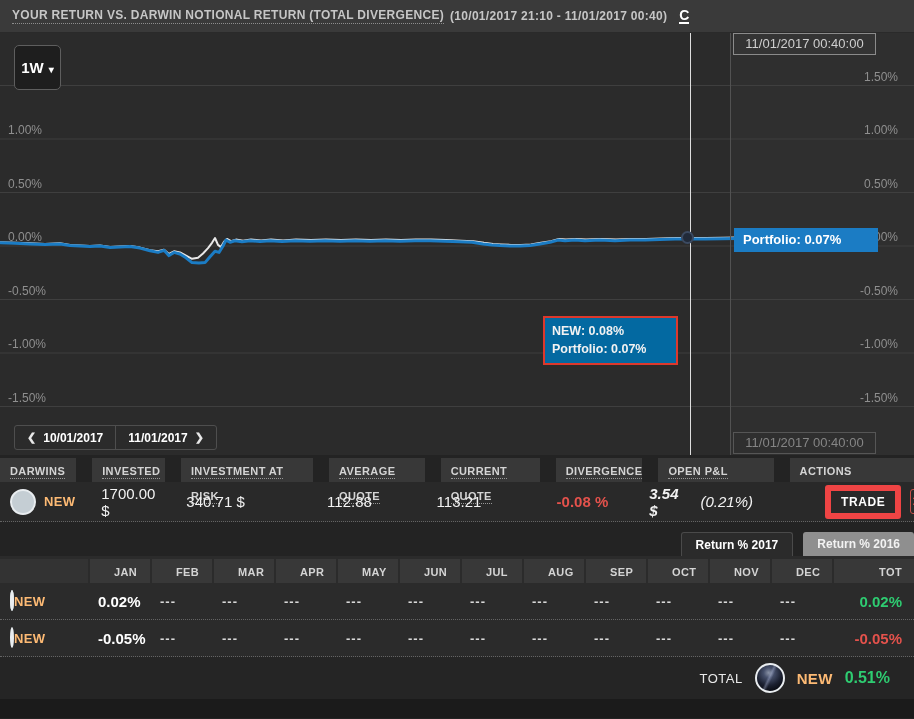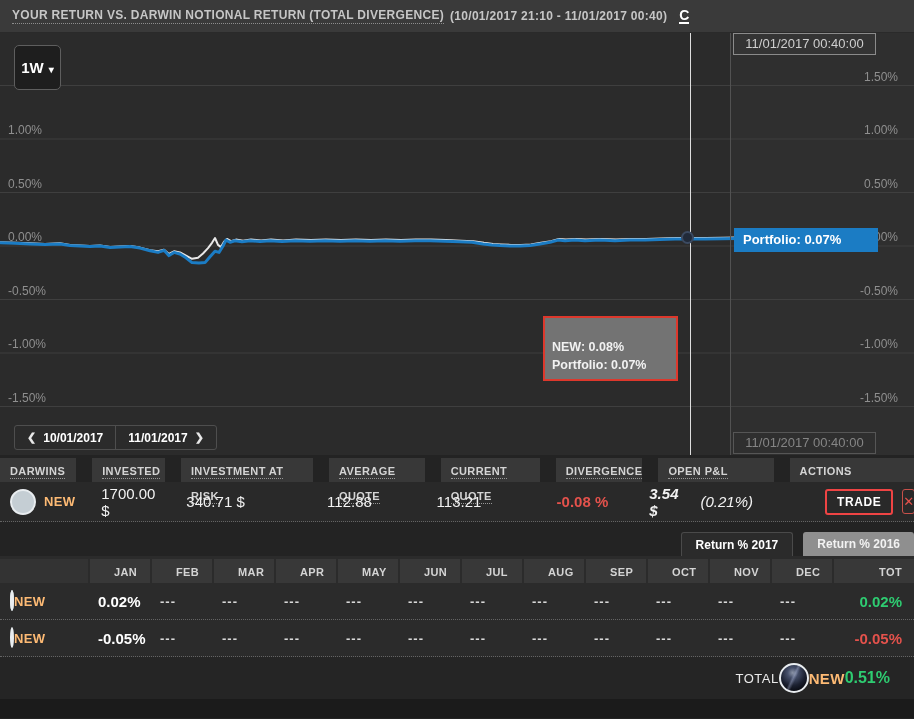--- a/index.html
+++ b/index.html
@@ -22,21 +22,21 @@
   .ylab.right { right:16px; }
   .marker { position:absolute; left:681px; top:198px; width:13px; height:13px; border-radius:50%; background:#212a38; border:2px solid #3b4a61; z-index:4; }
   .badge-portfolio { position:absolute; left:734px; top:195px; width:144px; height:24px; background:#1b7cc4; color:#fff; font-size:13px; font-weight:bold; line-height:24px; padding-left:9px; z-index:5; }
   .cursor-date { position:absolute; left:733px; width:143px; height:22px; text-align:center; line-height:20px; font-size:13px; z-index:5; }
   .cursor-date.top { top:0; border:1px solid #8b8b8b; background:#343434; color:#cfcfcf; }
   .cursor-date.bottom { top:399px; border:1px solid #565656; background:#2f2f2f; color:#858585; }
   .range-btn { position:absolute; left:14px; top:12px; width:47px; height:45px; background:#1e1e1e; border:1px solid #5e5e5e; border-radius:5px; color:#fff; font-size:15px; font-weight:bold; font-family:"Liberation Sans", sans-serif; cursor:pointer; z-index:6; }
   .range-btn .caret { font-size:10px; margin-left:1px; }
   .tooltip { position:absolute; left:543px; top:283px; width:135px; z-index:7; }
   .tt-date { border:1px solid #cfcfcf; background:#242424; color:#ededed; font-size:12.5px; font-weight:bold; text-align:center; height:22px; line-height:20px; }
-  .tt-box { border:2px solid #dd382c; background:#737373; margin-top:0; padding:20px 7px 5px; }
+  .tt-box { border:2px solid #dd382c; background:#0369a1; margin-top:0; padding:4px 7px 5px; }
   .tt-box div { color:#f2f2f2; font-size:12.5px; font-weight:bold; line-height:18px; }
   .datenav { position:absolute; left:14px; top:392px; display:flex; border:1px solid #4e4e4e; border-radius:3px; z-index:6; }
   .datenav button { background:transparent; border:none; color:#fff; font-size:12px; font-weight:bold; font-family:"Liberation Sans", sans-serif; height:23px; padding:0 12px; cursor:pointer; display:flex; align-items:center; gap:7px; }
   .datenav button:first-child { border-right:1px solid #4e4e4e; }
   .datenav .chev { font-size:11px; color:#e8e8e8; font-weight:bold; }
 
   
   .positions { margin-top:3px; }
   .p-header, .p-row { display:flex; column-gap:16px; }
   .p-header > div { background:#383838; height:24px; line-height:24px; padding-left:10px; }
@@ -52,21 +52,21 @@
       radial-gradient(circle at 45% 30%, #8a93a6 0, #46506b 22%, #1b2030 55%, #090b12 80%); }
   .dname { color:#fdba74; font-size:13px; font-weight:bold; letter-spacing:.3px; }
   .val { color:#f2f2f2; font-size:15px; }
   .p-row .c2 { padding-left:10px; } .p-row .c3 { padding-left:9px; }
   .p-row .c4 { padding-left:7px; } .p-row .c5 { padding-left:3px;margin-left:6px; }
   .p-row .c6 { padding-left:13px; }
   .neg { color:#e4524c; font-weight:bold; }
   .p-row .c7 { padding-left:15px; gap:22px;font-style:italic; }
   .opl-main { font-weight:bold; }
   .p-row .c8 { padding-left:24px; gap:9px; }
-  .trade-btn { background:transparent; border:2px solid #ef4444; border-radius:3px; color:#fff; font-size:12px; font-weight:bold; letter-spacing:.6px; padding:4px 10px; font-family:"Liberation Sans", sans-serif; cursor:pointer;margin-left:32px; }
+  .trade-btn { background:transparent; border:6px solid #ef4444; border-radius:3px; color:#fff; font-size:12px; font-weight:bold; letter-spacing:.6px; padding:4px 10px; font-family:"Liberation Sans", sans-serif; cursor:pointer;margin-left:32px; }
   .close-btn { background:transparent; border:1px solid #c7504a; border-radius:3px; color:#e4524c; width:27px; height:25px; font-size:13px; line-height:1; cursor:pointer; }
 
   
   .returns { padding-top:10px; background:#232323; }
   .tabs { display:flex; gap:10px; padding-left:8px;justify-content:flex-end; }
   .tab { height:24px; line-height:24px; padding:0 14px; font-size:12px; font-weight:bold; border-radius:3px 3px 0 0; cursor:pointer; }
   .tab.active { background:#2b2b2b; color:#fff; border:1px solid #4a4a4a; border-bottom:none; }
   .tab.inactive { background:#8f8f8f; color:#f2f2f2; }
   .mtable { background:#2b2b2b; margin-top:0; }
   .m-header, .m-row { display:flex; column-gap:2px; }
@@ -78,21 +78,21 @@
   .mh-cell.tot { width:80px; text-align:right; padding:0 12px 0 0; }
   .m-row { height:37px; align-items:center; border-bottom:1px dotted #646464; background:#2b2b2b; }
   .m-row .name-cell { width:88px; }
   .m-cell { width:60px; padding-left:8px; font-size:13px; }
   .m-cell.dim { color:#d8d8d8; font-weight:bold; letter-spacing:1px; }
   .m-cell.strong { color:#fff; font-size:15px; font-weight:bold; }
   .m-cell.tot { width:80px; text-align:right; padding:0 12px 0 0; }
   .m-cell.green { color:#2ecc71; } .m-cell.red { color:#e4524c; }
   .m-row .avatar { width:28px; height:28px; }
 
-  .total-bar { height:42px; background:#252525; display:flex; align-items:center; justify-content:flex-end; padding-right:24px; }
+  .total-bar { height:42px; background:#252525; display:flex; align-items:center; justify-content:flex-end; gap:12px; padding-right:24px; }
   .total-bar .tlabel { font-size:13px; color:#eaeaea; letter-spacing:.5px; }
   .total-bar .avatar { width:30px; height:30px; }
   .total-bar .dname { font-size:15px; }
   .total-bar .tval { font-size:16px; font-weight:bold; color:#2ecc71; }
   .footer-strip { height:19px; background:#1b1b1b; }
 </style>
 </head>
 <body>
 
 <header class="titlebar">

